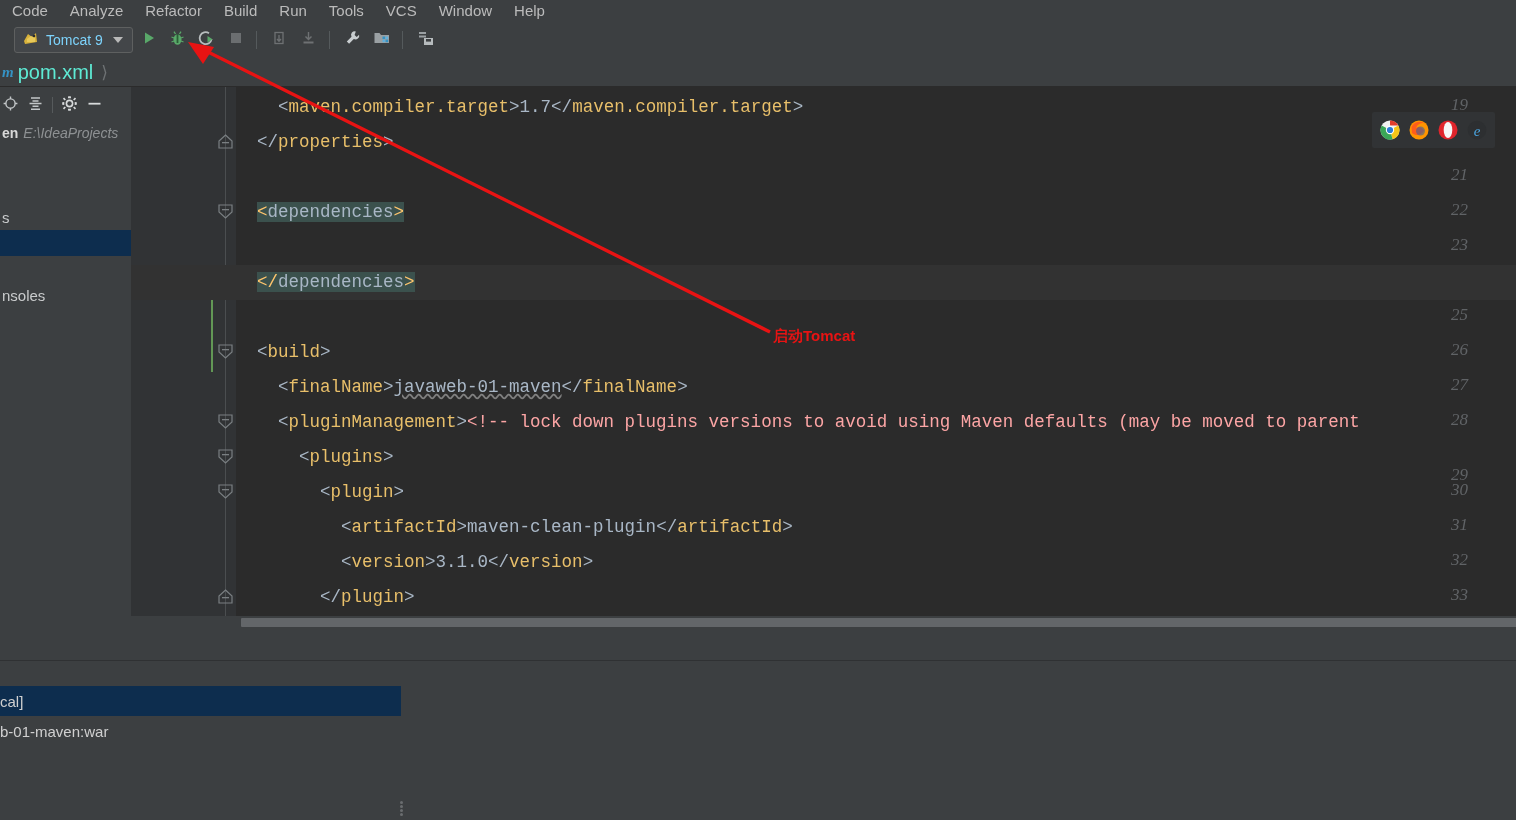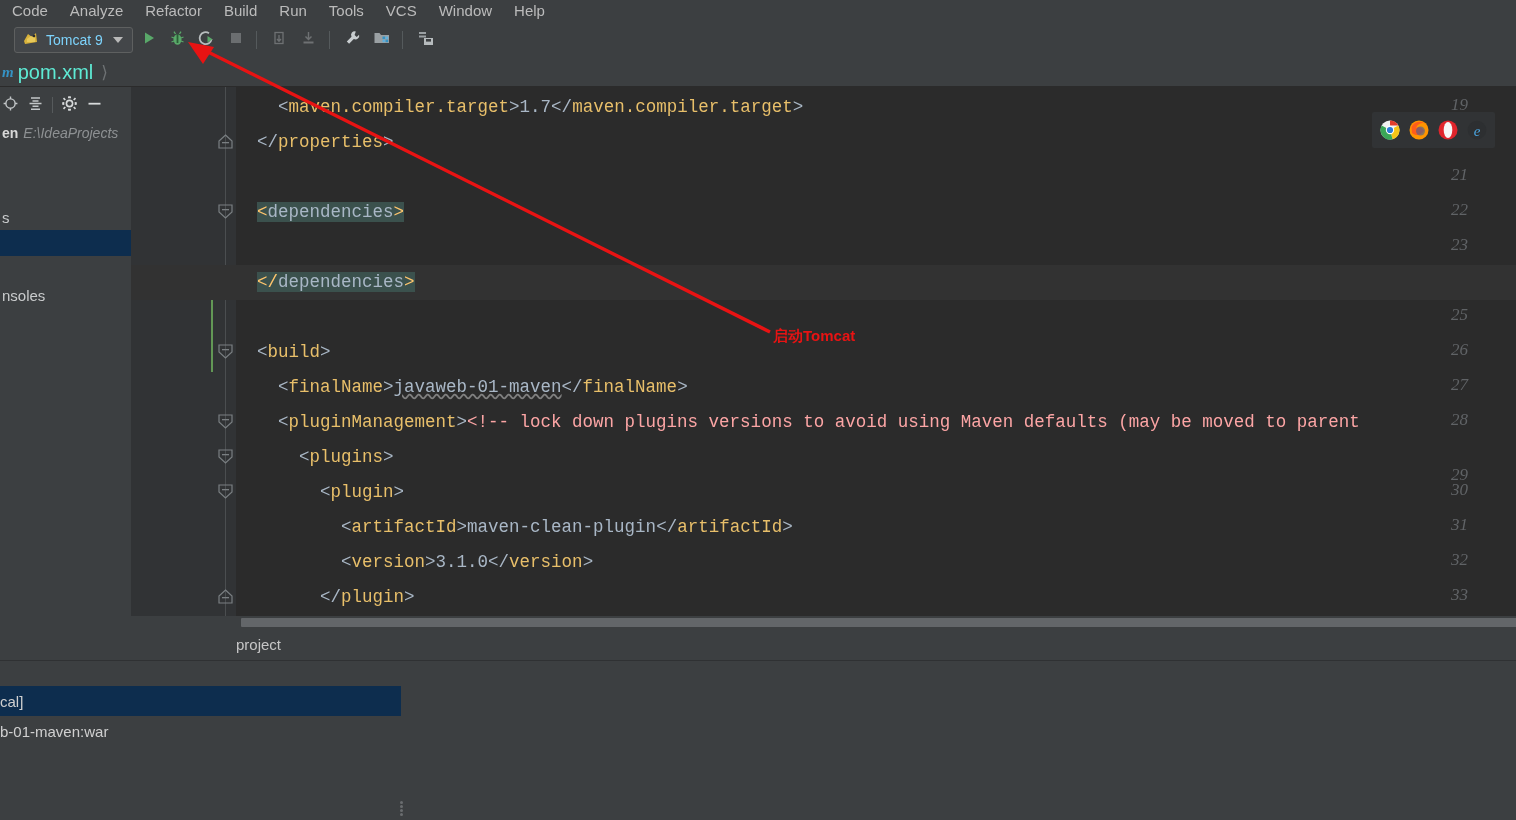--- a/index.html
+++ b/index.html
@@ -409,23 +409,20 @@
       </div>
     <div class="greenbar" style="top:178px;height:107px;"></div>
     <div class="rowhl" style="top: 178px;"></div>
       <div class="codearea" id="codearea"><div class="cline" style="top: 3px;"><span>    </span><span class="brk">&lt;</span><span class="tag">maven.compiler.target</span><span class="brk">&gt;</span><span class="txt">1.7</span><span class="brk">&lt;/</span><span class="tag">maven.compiler.target</span><span class="brk">&gt;</span></div><div class="cline" style="top: 38px;"><span>  </span><span class="brk">&lt;/</span><span class="tag">properties</span><span class="brk">&gt;</span></div><div class="cline" style="top: 73px;"><span></span></div><div class="cline" style="top: 108px;"><span>  </span><span class="hlbrace">&lt;</span><span class="hl">dependencies</span><span class="hlbrace">&gt;</span></div><div class="cline" style="top: 143px;"><span></span></div><div class="cline" style="top: 178px;"><span>  </span><span class="hlbrace">&lt;/</span><span class="hl">dependencies</span><span class="hlbrace">&gt;</span></div><div class="cline" style="top: 213px;"><span></span></div><div class="cline" style="top: 248px;"><span>  </span><span class="brk">&lt;</span><span class="tag">build</span><span class="brk">&gt;</span></div><div class="cline" style="top: 283px;"><span>    </span><span class="brk">&lt;</span><span class="tag">finalName</span><span class="brk">&gt;</span><span class="txt underwave">javaweb-01-maven</span><span class="brk">&lt;/</span><span class="tag">finalName</span><span class="brk">&gt;</span></div><div class="cline" style="top: 318px;"><span>    </span><span class="brk">&lt;</span><span class="tag">pluginManagement</span><span class="brk">&gt;</span><span class="comment-pink">&lt;!-- lock down plugins versions to avoid using Maven defaults (may be moved to parent</span></div><div class="cline" style="top: 353px;"><span>      </span><span class="brk">&lt;</span><span class="tag">plugins</span><span class="brk">&gt;</span></div><div class="cline" style="top: 388px;"><span>        </span><span class="brk">&lt;</span><span class="tag">plugin</span><span class="brk">&gt;</span></div><div class="cline" style="top: 423px;"><span>          </span><span class="brk">&lt;</span><span class="tag">artifactId</span><span class="brk">&gt;</span><span class="txt">maven-clean-plugin</span><span class="brk">&lt;/</span><span class="tag">artifactId</span><span class="brk">&gt;</span></div><div class="cline" style="top: 458px;"><span>          </span><span class="brk">&lt;</span><span class="tag">version</span><span class="brk">&gt;</span><span class="txt">3.1.0</span><span class="brk">&lt;/</span><span class="tag">version</span><span class="brk">&gt;</span></div><div class="cline" style="top: 493px;"><span>        </span><span class="brk">&lt;/</span><span class="tag">plugin</span><span class="brk">&gt;</span></div></div>
   </div>
 
   <div class="ed-hsb-track">
     <div class="ed-hsb-thumb"></div>
   </div>
 
-  <div class="crumbbar">
-    <span class="t">project</span>
-  </div>
 
   <div class="bottompanel">
     <div style="height:25px"></div>
     <div class="bp-row sel">
       <span>cal]</span>
     </div>
     <div class="bp-row">
       <span>b-01-maven:war</span>
     </div>
   </div>

